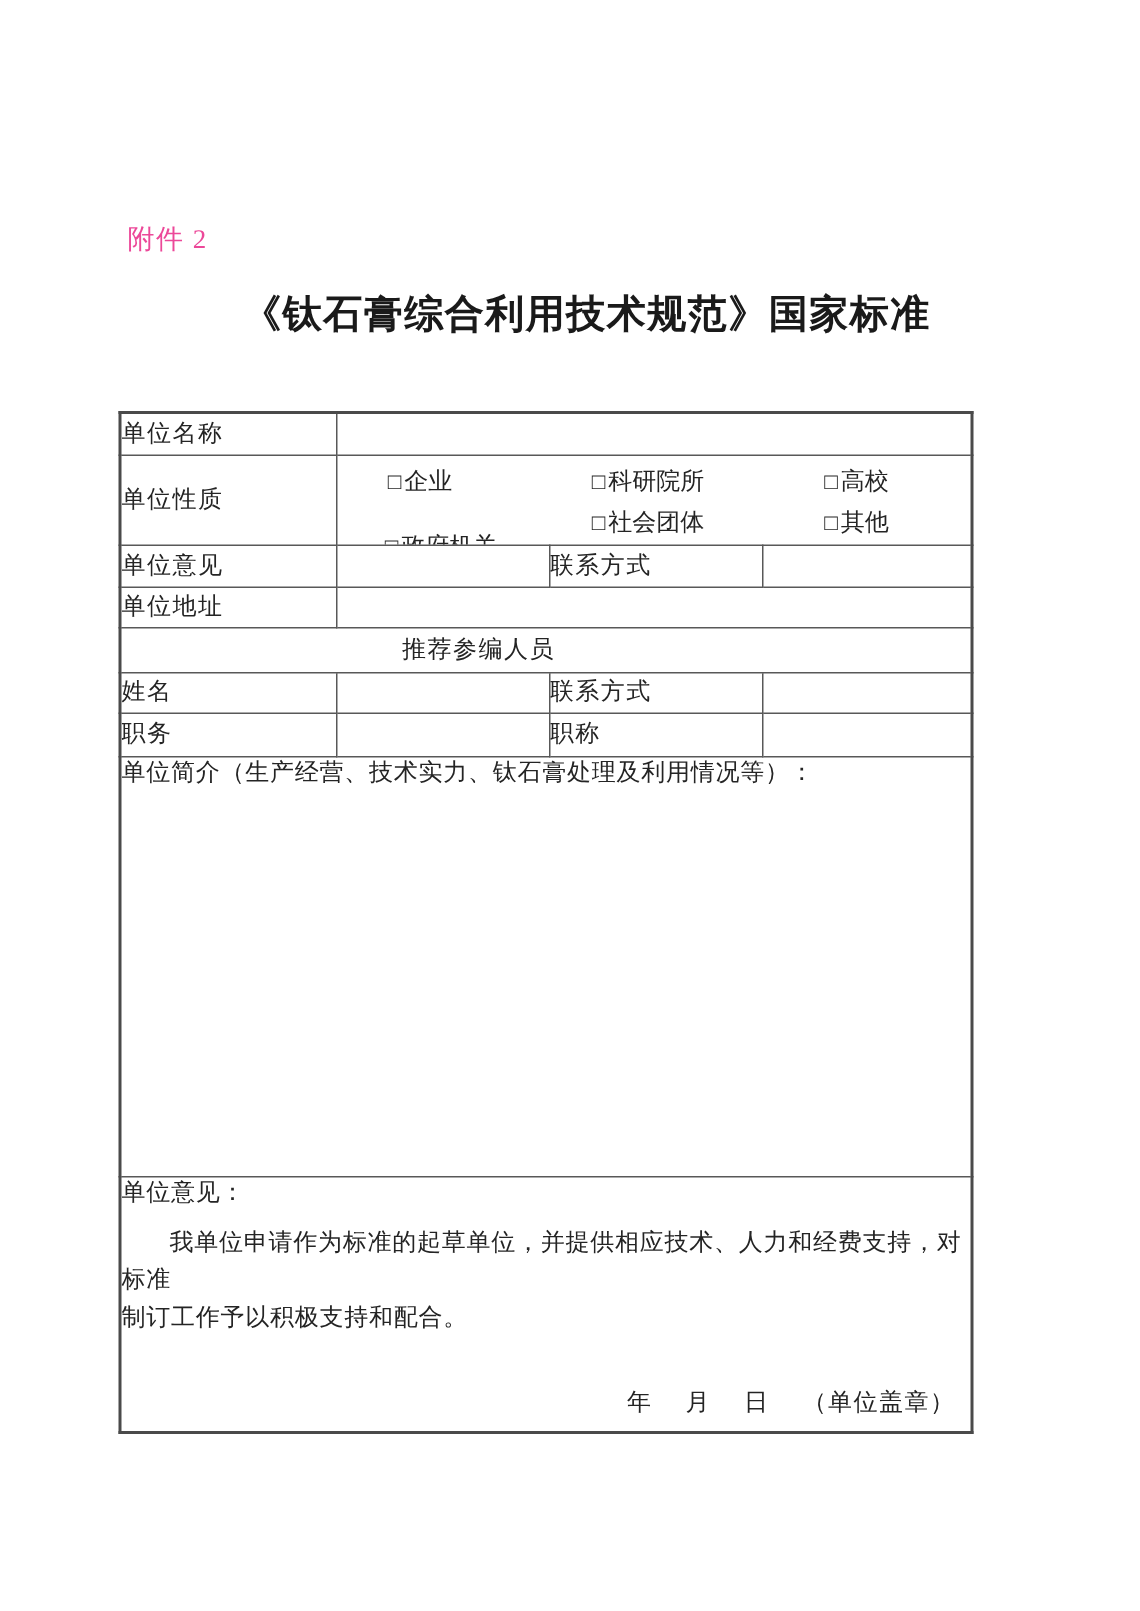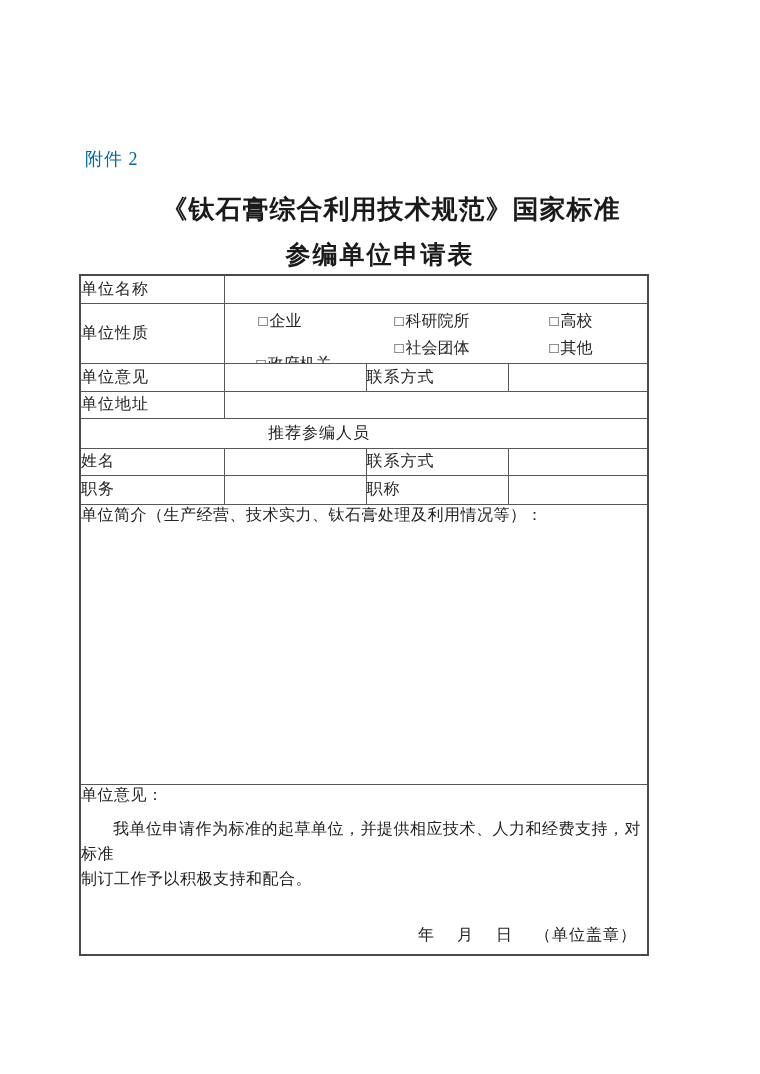--- a/index.html
+++ b/index.html
@@ -3,21 +3,21 @@
 <meta charset="utf-8">
 <style>
   html,body { margin:0; padding:0; background:#ffffff; }
   .page {
     position:relative; width:760px; height:1074px; background:#ffffff;
     font-family:"Liberation Serif","DejaVu Serif",serif; color:#222;
     overflow:hidden;
   }
   .attachment {
     position:absolute; left:85px; top:147px;
-    font-size:18px; color:#0369a1; letter-spacing:1px;
+    font-size:18px; color:#ec4899; letter-spacing:1px;
   }
   .doc-title {
     position:absolute; left:0; width:760px; text-align:center;
     font-family:"Liberation Sans","DejaVu Sans",sans-serif;
     font-weight:700; color:#1a1a1a;
   }
   .doc-title.line1 { top:192px; font-size:26px; letter-spacing:1px;margin-left:11px; }
   .doc-title.line2 { top:238px; font-size:25px; letter-spacing:2px; }
 
   table.form {
@@ -59,21 +59,20 @@
   }
 </style>
 </head>
 <body>
 
 <div class="page">
 
   <div class="attachment">附件 2</div>
 
   <div class="doc-title line1">《钛石膏综合利用技术规范》国家标准</div>
-  <div class="doc-title line2">参编单位申请表</div>
 
   <table class="form">
     <colgroup>
       <col style="width:144px">
         <col style="width:142px">
       <col style="width:142px">
         <col style="width:140px">
     </colgroup>
 
     <tbody>

